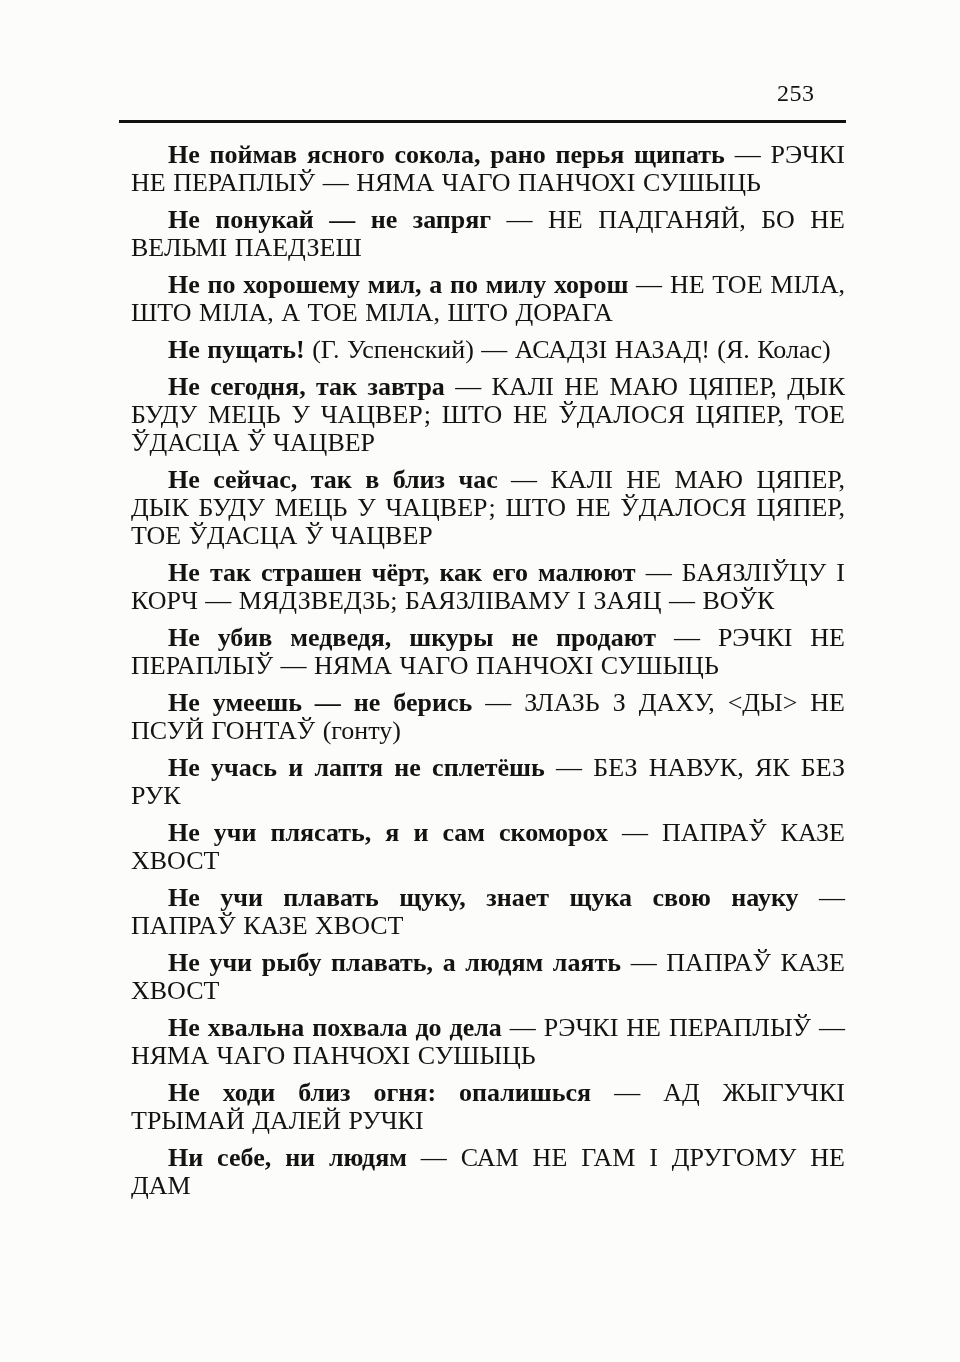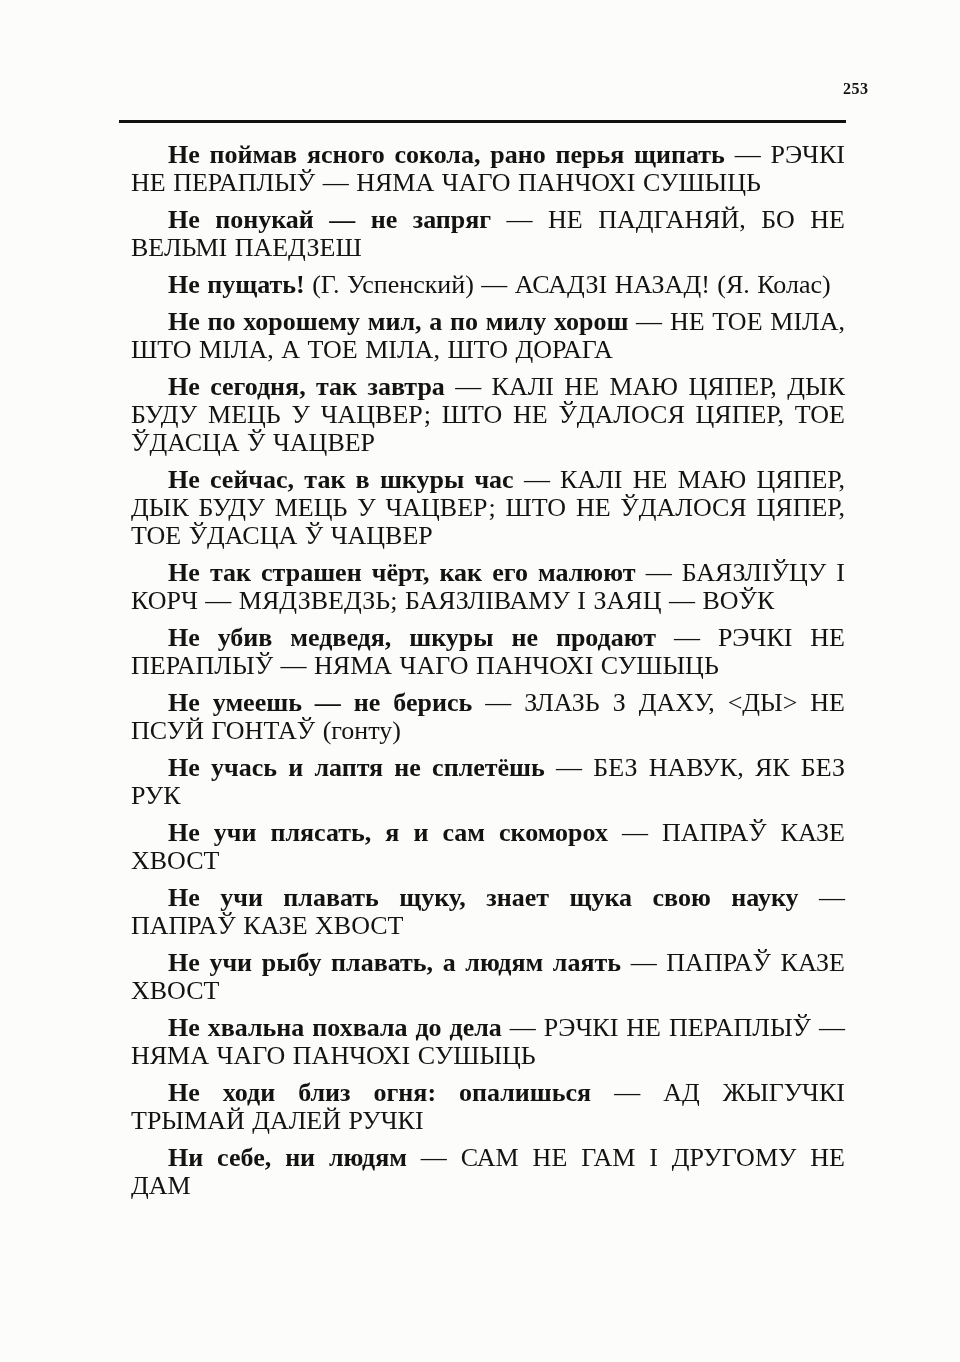--- a/index.html
+++ b/index.html
@@ -11,24 +11,23 @@
     height: 1362px;
     position: relative;
     background: #fcfcfa;
     font-family: "Liberation Serif", "DejaVu Serif", serif;
     color: #131313;
     overflow: hidden;
   }
   .page-number {
     position: absolute;
     top: 80px;
-    left: 843px;
-    font-size: 16px;
+    left: 777px;
+    font-size: 24px;
     letter-spacing: 0.5px;
-    font-weight: bold;
   }
   .header-rule {
     position: absolute;
     top: 120px;
     left: 119px;
     width: 727px;
     height: 0;
     border-top: 3px solid #101010;
   }
   .content {
@@ -58,24 +57,24 @@
 </head>
 <body>
 
 <div class="page-number">253</div>
 
 <div class="header-rule"></div>
 
 <div class="content">
     <p><span class="ru">Не поймав ясного сокола, рано перья щипать</span><span class="be"> — РЭЧКІ НЕ ПЕРАПЛЫЎ — НЯМА ЧАГО ПАНЧОХІ СУШЫЦЬ</span></p>
     <p><span class="ru">Не понукай — не запряг</span><span class="be"> — НЕ ПАДГАНЯЙ, БО НЕ ВЕЛЬМІ ПАЕДЗЕШ</span></p>
+    <p><span class="ru">Не по хорошему мил, а по милу хорош</span><span class="be"> — НЕ ТОЕ МІЛА, ШТО МІЛА, А ТОЕ МІЛА, ШТО ДОРАГА</span></p>
     <p><span class="ru">Не пущать!</span><span class="note"> (Г. Успенский)</span><span class="be"> — АСАДЗІ НАЗАД! (Я. Колас)</span></p>
-    <p><span class="ru">Не по хорошему мил, а по милу хорош</span><span class="be"> — НЕ ТОЕ МІЛА, ШТО МІЛА, А ТОЕ МІЛА, ШТО ДОРАГА</span></p>
     <p><span class="ru">Не сегодня, так завтра</span><span class="be"> — КАЛІ НЕ МАЮ ЦЯПЕР, ДЫК БУДУ МЕЦЬ У ЧАЦВЕР; ШТО НЕ ЎДАЛОСЯ ЦЯПЕР, ТОЕ ЎДАСЦА Ў ЧАЦВЕР</span></p>
-    <p><span class="ru">Не сейчас, так в шкуры час</span><span class="be"> — КАЛІ НЕ МАЮ ЦЯПЕР, ДЫК БУДУ МЕЦЬ У ЧАЦВЕР; ШТО НЕ ЎДАЛОСЯ ЦЯПЕР, ТОЕ ЎДАСЦА Ў ЧАЦВЕР</span></p>
+    <p><span class="ru">Не сейчас, так в близ час</span><span class="be"> — КАЛІ НЕ МАЮ ЦЯПЕР, ДЫК БУДУ МЕЦЬ У ЧАЦВЕР; ШТО НЕ ЎДАЛОСЯ ЦЯПЕР, ТОЕ ЎДАСЦА Ў ЧАЦВЕР</span></p>
     <p><span class="ru">Не так страшен чёрт, как его малюют</span><span class="be"> — БАЯЗЛІЎЦУ І КОРЧ — МЯДЗВЕДЗЬ; БАЯЗЛІВАМУ І ЗАЯЦ — ВОЎК</span></p>
     <p><span class="ru">Не убив медведя, шкуры не продают</span><span class="be"> — РЭЧКІ НЕ ПЕРАПЛЫЎ — НЯМА ЧАГО ПАНЧОХІ СУШЫЦЬ</span></p>
     <p><span class="ru">Не умеешь — не берись</span><span class="be"> — ЗЛАЗЬ З ДАХУ, &lt;ДЫ&gt; НЕ ПСУЙ ГОНТАЎ (гонту)</span></p>
     <p><span class="ru">Не учась и лаптя не сплетёшь</span><span class="be"> — БЕЗ НАВУК, ЯК БЕЗ РУК</span></p>
     <p><span class="ru">Не учи плясать, я и сам скоморох</span><span class="be"> — ПАПРАЎ КАЗЕ ХВОСТ</span></p>
     <p><span class="ru">Не учи плавать щуку, знает щука свою науку</span><span class="be"> — ПАПРАЎ КАЗЕ ХВОСТ</span></p>
     <p><span class="ru">Не учи рыбу плавать, а людям лаять</span><span class="be"> — ПАПРАЎ КАЗЕ ХВОСТ</span></p>
     <p><span class="ru">Не хвальна похвала до дела</span><span class="be"> — РЭЧКІ НЕ ПЕРАПЛЫЎ — НЯМА ЧАГО ПАНЧОХІ СУШЫЦЬ</span></p>
     <p><span class="ru">Не ходи близ огня: опалишься</span><span class="be"> — АД ЖЫГУЧКІ ТРЫМАЙ ДАЛЕЙ РУЧКІ</span></p>
     <p><span class="ru">Ни себе, ни людям</span><span class="be"> — САМ НЕ ГАМ І ДРУГОМУ НЕ ДАМ</span></p>

